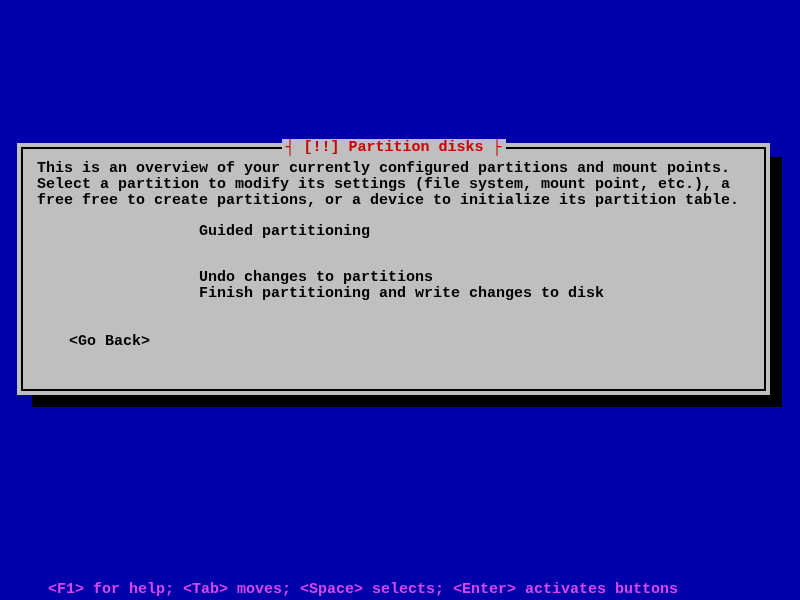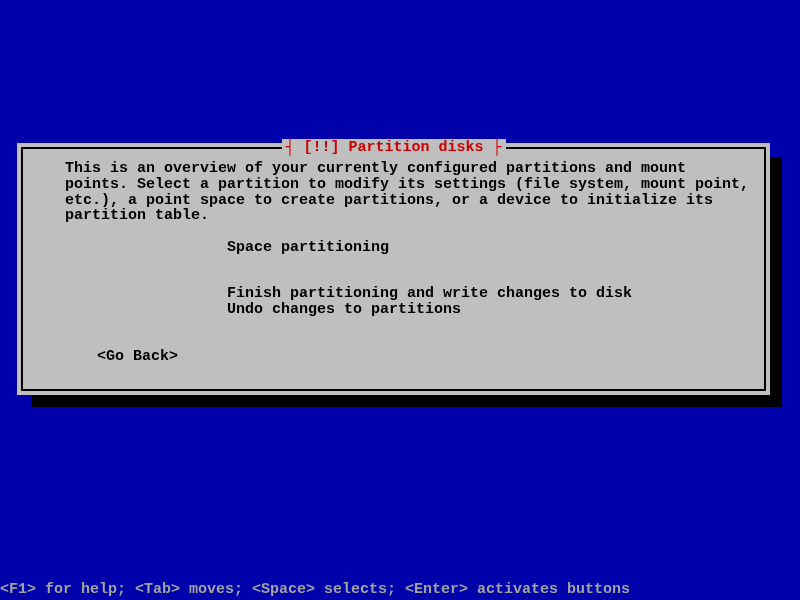--- a/index.html
+++ b/index.html
@@ -33,21 +33,20 @@
       width: 753px;
       height: 252px;
       background-color: #bfbfbf;
       padding: 4px;
     }
     .dialog-inner {
       border: 2px solid #000000;
       width: 100%;
       height: 100%;
       position: relative;
-      padding-left: 28px;
     }
     .dialog-title {
       position: absolute;
       top: -10px;
       left: 50%;
       transform: translateX(-50%);
       background-color: #bfbfbf;
       color: #cc0000;
       padding: 0 4px;
       white-space: nowrap;
@@ -78,42 +77,43 @@
     }
     .go-back {
       margin-top: 31px;
       margin-left: 32px;
       color: #000000;
     }
     .footer {
       position: absolute;
       bottom: 2px;
       left: 0;
-      color: #a3a3a3;
+      color: #d946ef;
       font-size: 15px;
       white-space: pre;
+      padding-left: 48px;
     }
   </style>
 </head>
 <body>
 
 <div class="dialog-shadow"></div>
 
 <div class="dialog">
   <div class="dialog-inner">
     <div class="dialog-title">
       <span>┤ </span><span>[!!] Partition disks</span><span> ├</span>
     </div>
     <div class="dialog-body">
-      <div class="intro-text">This is an overview of your currently configured partitions and mount points. Select a partition to modify its settings (file system, mount point, etc.), a point space to create partitions, or a device to initialize its partition table.</div>
+      <div class="intro-text">This is an overview of your currently configured partitions and mount points. Select a partition to modify its settings (file system, mount point, etc.), a free free to create partitions, or a device to initialize its partition table.</div>
       <div class="menu">
-        <div class="menu-item">Space partitioning</div>
+        <div class="menu-item">Guided partitioning</div>
         <div class="spacer"></div>
         <div class="spacer"></div>
+        <div class="menu-item">Undo changes to partitions</div>
         <div class="menu-item">Finish partitioning and write changes to disk</div>
-        <div class="menu-item">Undo changes to partitions</div>
       </div>
       <div class="go-back">&lt;Go Back&gt;</div>
     </div>
   </div>
 </div>
 
 <div class="footer">&lt;F1&gt; for help; &lt;Tab&gt; moves; &lt;Space&gt; selects; &lt;Enter&gt; activates buttons</div>
 
 </body></html>

